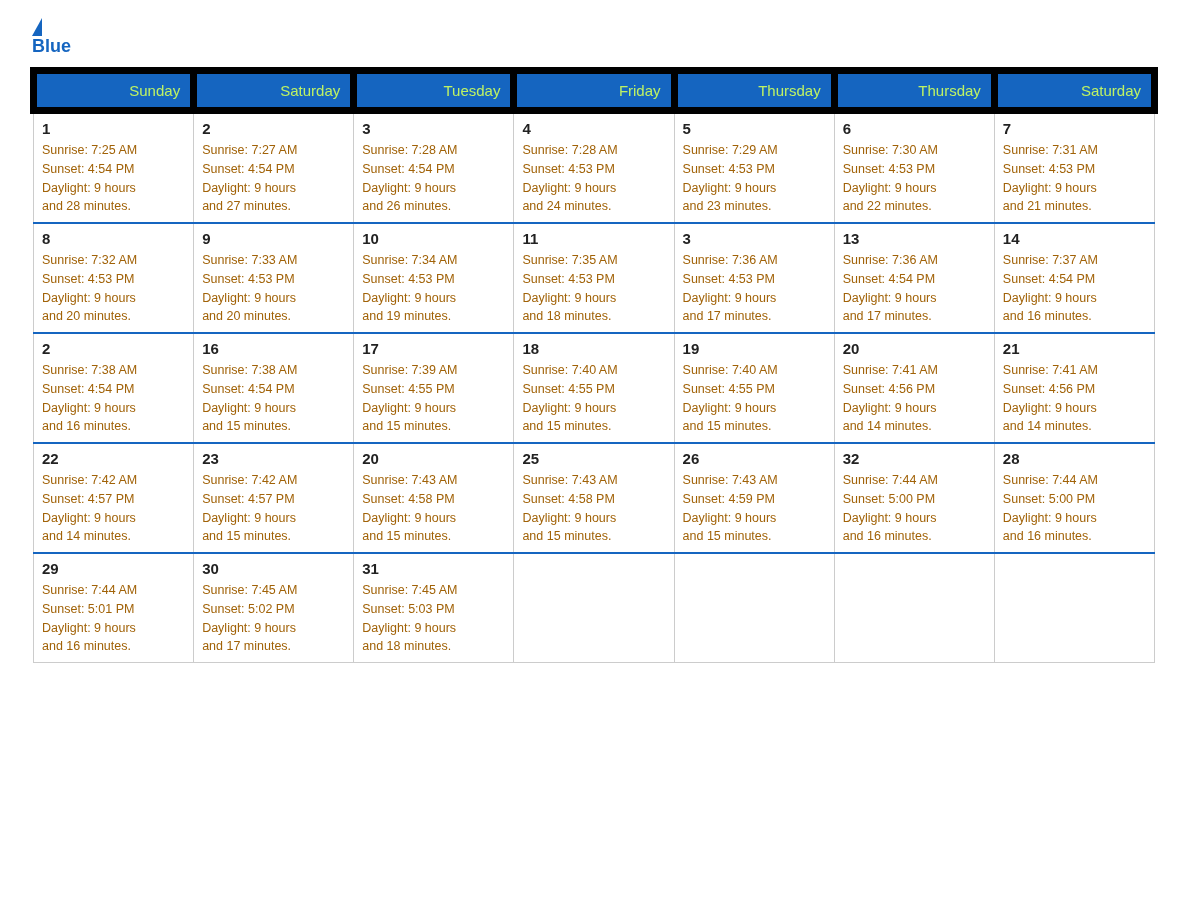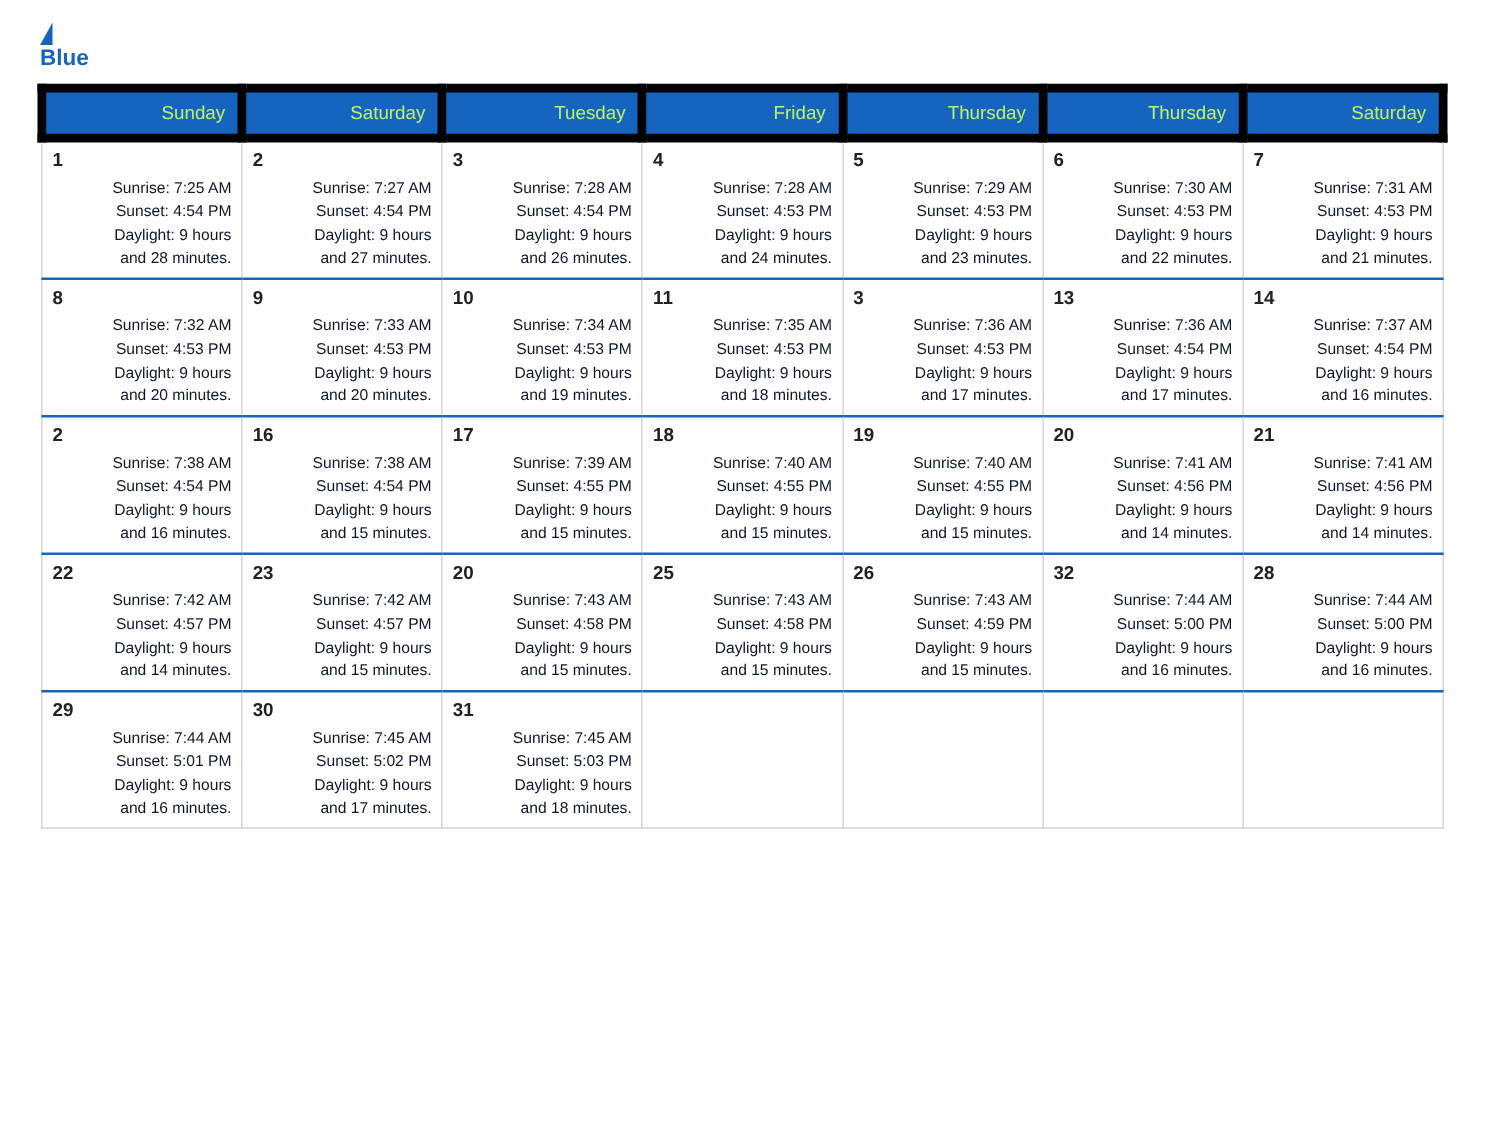--- a/index.html
+++ b/index.html
@@ -92,23 +92,22 @@
       border-top: 1px solid #ccc;
     }
     .day-number {
       font-size: 15px;
       font-weight: bold;
       color: #222;
       margin-bottom: 4px;
     }
     .day-info {
       font-size: 12.5px;
-      color: #0f172a;
+      color: #a16207;
       line-height: 1.5;
-      text-align: right;
     }
     .empty-cell {
       background: #fff;
     }
     .week-row td {
       border-top: 2px solid #1565C0 !important;
     }
   </style>
 </head>
 <body>

